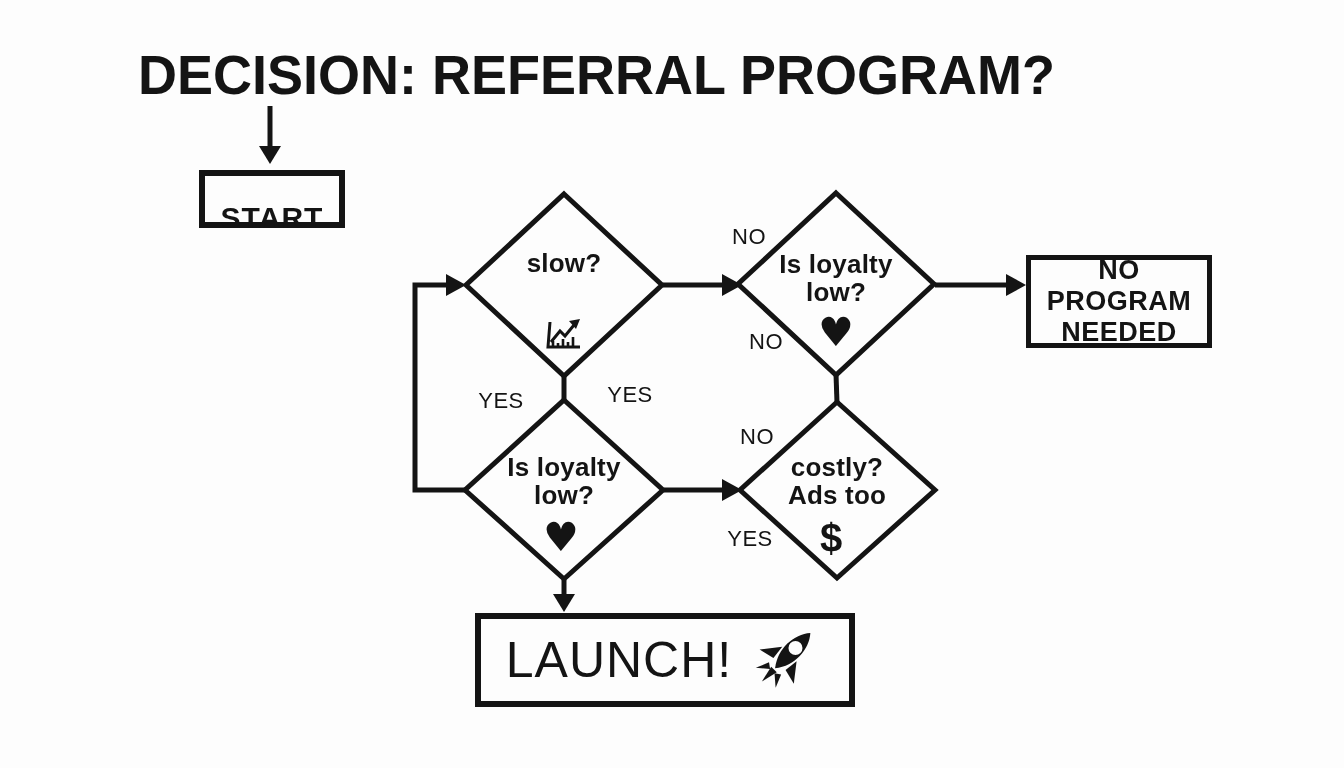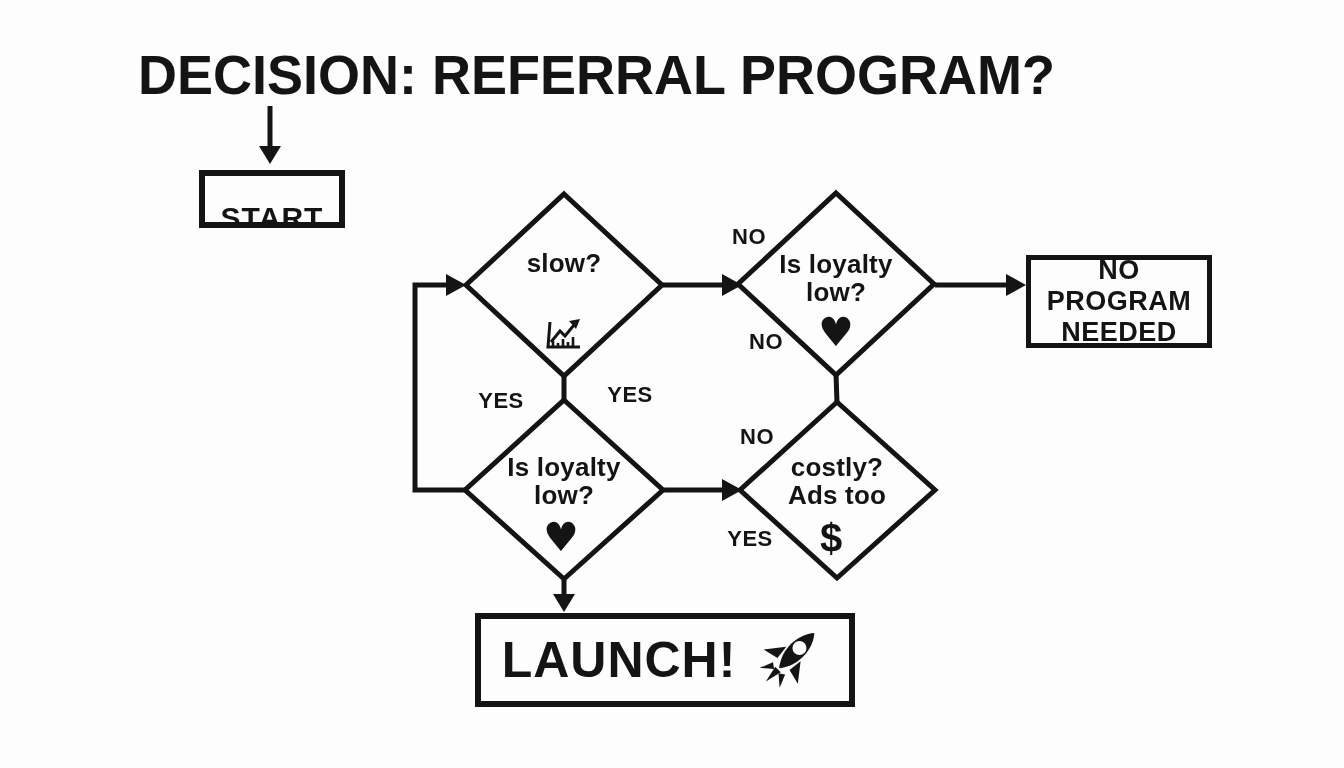--- a/index.html
+++ b/index.html
@@ -19,28 +19,28 @@
   .box{
     position:absolute;background:#fdfdfd;border:6px solid #141414;
     display:flex;align-items:center;justify-content:center;
     box-sizing:border-box;text-align:center;
   }
   .start-box{left:199px;top:170px;width:146px;height:58px;}
   .start-box .lbl{font-size:30px;font-weight:800;letter-spacing:1px;margin-top:37px;}
   .noprog-box{left:1026px;top:255px;width:186px;height:93px;border-width:5px;flex-direction:column;}
   .noprog-box .lbl{font-size:27px;font-weight:800;line-height:31px;letter-spacing:0.5px;}
   .launch-box{left:475px;top:613px;width:380px;height:94px;flex-direction:row;gap:14px;}
-  .launch-box .lbl{font-size:50px;font-weight:700;letter-spacing:1px;}
+  .launch-box .lbl{font-size:50px;font-weight:400;letter-spacing:1px;}
   .diamond-text{
     position:absolute;width:210px;text-align:center;
     font-size:26px;font-weight:800;line-height:28px;letter-spacing:0.2px;
   }
   .edge-label{
     position:absolute;transform:translate(-50%,-50%);
-    font-size:22px;font-weight:700;letter-spacing:0.5px;
+    font-size:22px;font-weight:400;letter-spacing:0.5px;
   }
   .glyph-heart{
     position:absolute;transform:translate(-50%,-50%);
     font-size:40px;line-height:40px;font-family:"DejaVu Sans", sans-serif;
   }
   .glyph-dollar{
     position:absolute;transform:translate(-50%,-50%);
     font-size:40px;font-weight:800;
   }
   svg{display:block;}

